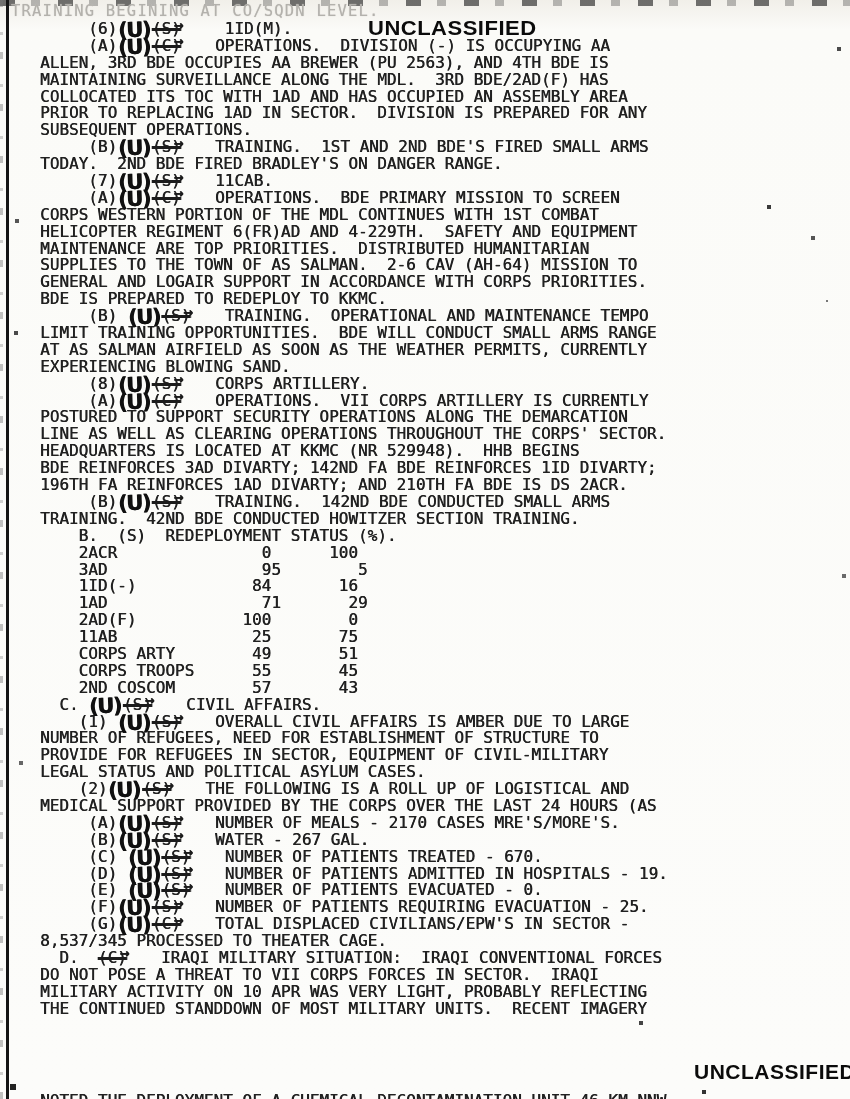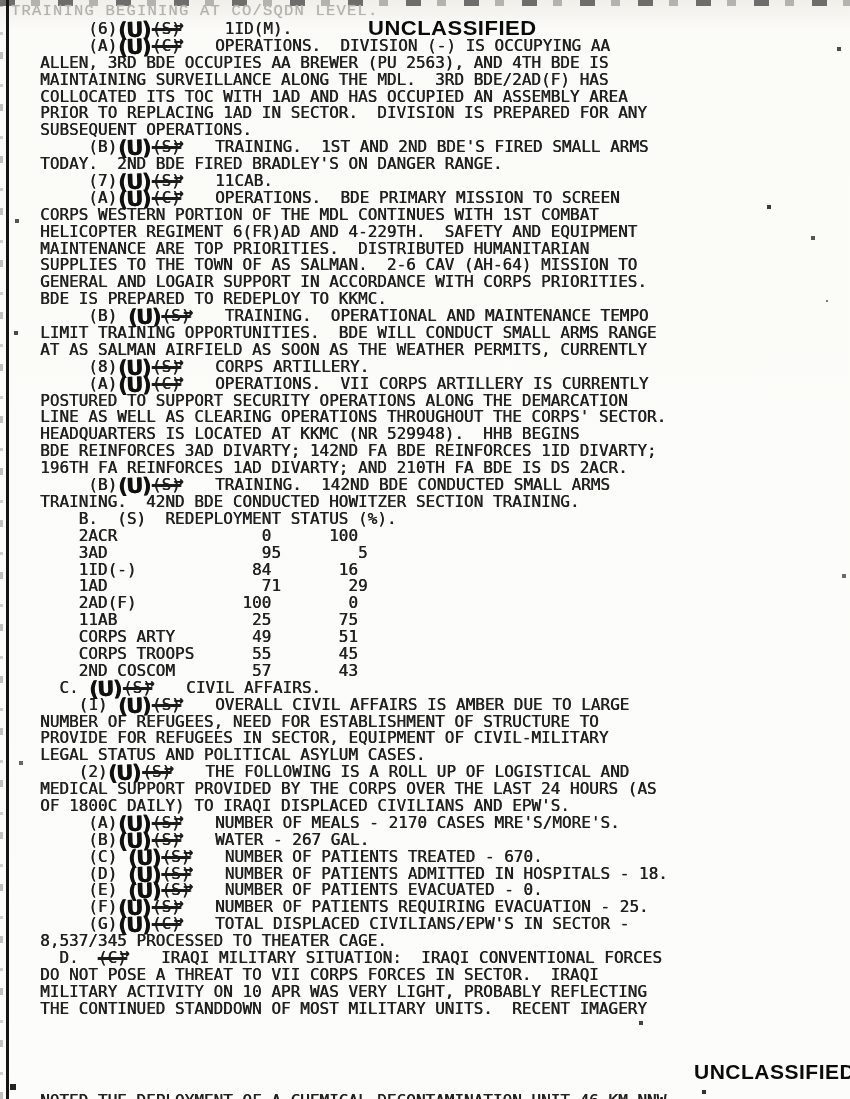--- a/index.html
+++ b/index.html
@@ -36,21 +36,21 @@
       15px 332px 0 1px #4a4a4a,
       20px 762px 0 1px #666,
       640px 1022px 0 1px #444,
       703px 1091px 0 1px #333,
       12px 1086px 0 2px #222;
   }
   
   .faded-line{
     position:absolute;left:11px;top:2px;
     font-size:15.5px;letter-spacing:1.2px;color:#b3b1ac;
-    text-shadow:0 0 1px #c9c7c2;white-space:pre;font-family:Liberation Mono, monospace;
+    text-shadow:0 0 1px #c9c7c2;white-space:pre;
   }
   
   .stamp{
     position:absolute;color:#0b0b0b;
     font-family:"Liberation Sans","DejaVu Sans",sans-serif;
     font-weight:bold;letter-spacing:.5px;transform:scaleY(.96);
   }
   .stamp-top{left:368px;top:15px;font-size:22px;}
   .stamp-bottom{left:694px;top:1060px;font-size:21px;}
   
@@ -119,20 +119,21 @@
     <div class="line"><span class="seg-t">     (A)</span><span class="seg-u">(U)</span><span class="seg-x">(C)</span><span class="seg-t">  OPERATIONS.  BDE PRIMARY MISSION TO SCREEN</span></div>
     <div class="line"><span class="seg-t">CORPS WESTERN PORTION OF THE MDL CONTINUES WITH 1ST COMBAT</span></div>
     <div class="line"><span class="seg-t">HELICOPTER REGIMENT 6(FR)AD AND 4-229TH.  SAFETY AND EQUIPMENT</span></div>
     <div class="line"><span class="seg-t">MAINTENANCE ARE TOP PRIORITIES.  DISTRIBUTED HUMANITARIAN</span></div>
     <div class="line"><span class="seg-t">SUPPLIES TO THE TOWN OF AS SALMAN.  2-6 CAV (AH-64) MISSION TO</span></div>
     <div class="line"><span class="seg-t">GENERAL AND LOGAIR SUPPORT IN ACCORDANCE WITH CORPS PRIORITIES.</span></div>
     <div class="line"><span class="seg-t">BDE IS PREPARED TO REDEPLOY TO KKMC.</span></div>
     <div class="line"><span class="seg-t">     (B) </span><span class="seg-u">(U)</span><span class="seg-x">(S)</span><span class="seg-t">  TRAINING.  OPERATIONAL AND MAINTENANCE TEMPO</span></div>
     <div class="line"><span class="seg-t">LIMIT TRAINING OPPORTUNITIES.  BDE WILL CONDUCT SMALL ARMS RANGE</span></div>
     <div class="line"><span class="seg-t">AT AS SALMAN AIRFIELD AS SOON AS THE WEATHER PERMITS, CURRENTLY</span></div>
+    <div class="line"><span class="seg-t">EXPERIENCING BLOWING SAND.</span></div>
     <div class="line"><span class="seg-t">     (8)</span><span class="seg-u">(U)</span><span class="seg-x">(S)</span><span class="seg-t">  CORPS ARTILLERY.</span></div>
     <div class="line"><span class="seg-t">     (A)</span><span class="seg-u">(U)</span><span class="seg-x">(C)</span><span class="seg-t">  OPERATIONS.  VII CORPS ARTILLERY IS CURRENTLY</span></div>
     <div class="line"><span class="seg-t">POSTURED TO SUPPORT SECURITY OPERATIONS ALONG THE DEMARCATION</span></div>
     <div class="line"><span class="seg-t">LINE AS WELL AS CLEARING OPERATIONS THROUGHOUT THE CORPS' SECTOR.</span></div>
     <div class="line"><span class="seg-t">HEADQUARTERS IS LOCATED AT KKMC (NR 529948).  HHB BEGINS</span></div>
     <div class="line"><span class="seg-t">BDE REINFORCES 3AD DIVARTY; 142ND FA BDE REINFORCES 1ID DIVARTY;</span></div>
     <div class="line"><span class="seg-t">196TH FA REINFORCES 1AD DIVARTY; AND 210TH FA BDE IS DS 2ACR.</span></div>
     <div class="line"><span class="seg-t">     (B)</span><span class="seg-u">(U)</span><span class="seg-x">(S)</span><span class="seg-t">  TRAINING.  142ND BDE CONDUCTED SMALL ARMS</span></div>
     <div class="line"><span class="seg-t">TRAINING.  42ND BDE CONDUCTED HOWITZER SECTION TRAINING.</span></div>
     <div class="line"><span class="seg-t">    B.  (S)  REDEPLOYMENT STATUS (%).</span></div>
@@ -145,25 +146,24 @@
     <div class="line"><span class="seg-t">    CORPS ARTY        49       51</span></div>
     <div class="line"><span class="seg-t">    CORPS TROOPS      55       45</span></div>
     <div class="line"><span class="seg-t">    2ND COSCOM        57       43</span></div>
     <div class="line"><span class="seg-t">  C. </span><span class="seg-u">(U)</span><span class="seg-x">(S)</span><span class="seg-t">  CIVIL AFFAIRS.</span></div>
     <div class="line"><span class="seg-t">    (1) </span><span class="seg-u">(U)</span><span class="seg-x">(S)</span><span class="seg-t">  OVERALL CIVIL AFFAIRS IS AMBER DUE TO LARGE</span></div>
     <div class="line"><span class="seg-t">NUMBER OF REFUGEES, NEED FOR ESTABLISHMENT OF STRUCTURE TO</span></div>
     <div class="line"><span class="seg-t">PROVIDE FOR REFUGEES IN SECTOR, EQUIPMENT OF CIVIL-MILITARY</span></div>
     <div class="line"><span class="seg-t">LEGAL STATUS AND POLITICAL ASYLUM CASES.</span></div>
     <div class="line"><span class="seg-t">    (2)</span><span class="seg-u">(U)</span><span class="seg-x">(S)</span><span class="seg-t">  THE FOLLOWING IS A ROLL UP OF LOGISTICAL AND</span></div>
     <div class="line"><span class="seg-t">MEDICAL SUPPORT PROVIDED BY THE CORPS OVER THE LAST 24 HOURS (AS</span></div>
-    <div class="line"><span class="seg-t">OF 1800C DAILY) TO IRAQI DISPLACED CIVILIANS AND EPW'S.</span></div>
     <div class="line"><span class="seg-t">     (A)</span><span class="seg-u">(U)</span><span class="seg-x">(S)</span><span class="seg-t">  NUMBER OF MEALS - 2170 CASES MRE'S/MORE'S.</span></div>
     <div class="line"><span class="seg-t">     (B)</span><span class="seg-u">(U)</span><span class="seg-x">(S)</span><span class="seg-t">  WATER - 267 GAL.</span></div>
     <div class="line"><span class="seg-t">     (C) </span><span class="seg-u">(U)</span><span class="seg-x">(S)</span><span class="seg-t">  NUMBER OF PATIENTS TREATED - 670.</span></div>
-    <div class="line"><span class="seg-t">     (D) </span><span class="seg-u">(U)</span><span class="seg-x">(S)</span><span class="seg-t">  NUMBER OF PATIENTS ADMITTED IN HOSPITALS - 18.</span></div>
+    <div class="line"><span class="seg-t">     (D) </span><span class="seg-u">(U)</span><span class="seg-x">(S)</span><span class="seg-t">  NUMBER OF PATIENTS ADMITTED IN HOSPITALS - 19.</span></div>
     <div class="line"><span class="seg-t">     (E) </span><span class="seg-u">(U)</span><span class="seg-x">(S)</span><span class="seg-t">  NUMBER OF PATIENTS EVACUATED - 0.</span></div>
     <div class="line"><span class="seg-t">     (F)</span><span class="seg-u">(U)</span><span class="seg-x">(S)</span><span class="seg-t">  NUMBER OF PATIENTS REQUIRING EVACUATION - 25.</span></div>
     <div class="line"><span class="seg-t">     (G)</span><span class="seg-u">(U)</span><span class="seg-x">(C)</span><span class="seg-t">  TOTAL DISPLACED CIVILIANS/EPW'S IN SECTOR -</span></div>
     <div class="line"><span class="seg-t">8,537/345 PROCESSED TO THEATER CAGE.</span></div>
     <div class="line"><span class="seg-t">  D.  </span><span class="seg-x">(C)</span><span class="seg-t">  IRAQI MILITARY SITUATION:  IRAQI CONVENTIONAL FORCES</span></div>
     <div class="line"><span class="seg-t">DO NOT POSE A THREAT TO VII CORPS FORCES IN SECTOR.  IRAQI</span></div>
     <div class="line"><span class="seg-t">MILITARY ACTIVITY ON 10 APR WAS VERY LIGHT, PROBABLY REFLECTING</span></div>
     <div class="line"><span class="seg-t">THE CONTINUED STANDDOWN OF MOST MILITARY UNITS.  RECENT IMAGERY</span></div>
   </div>
 

